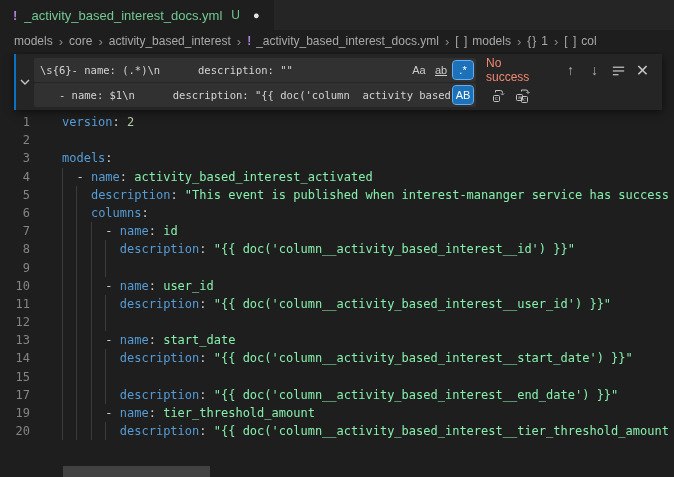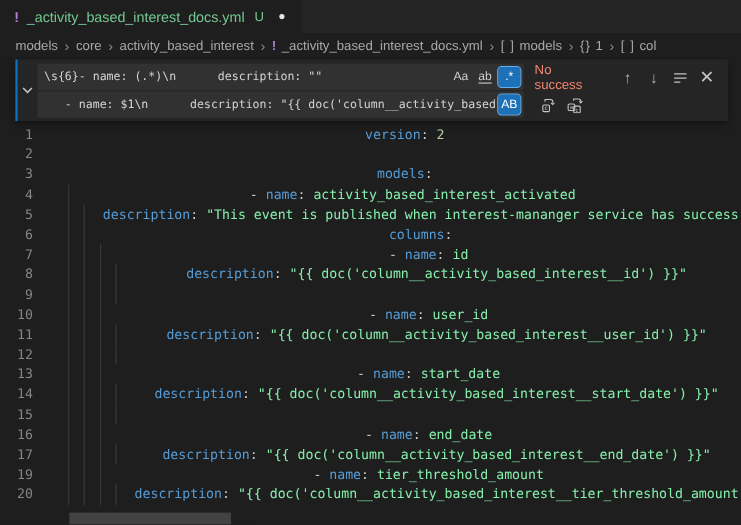--- a/index.html
+++ b/index.html
@@ -26,21 +26,21 @@
   .crumb{display:flex;align-items:center;gap:4px;cursor:pointer;}
   .crumb-sep{color:#8a8a8a;margin:0 6px;font-size:13px;line-height:1;}
   .crumb-ico{color:#a9a9a9;letter-spacing:1px;}
   .crumb-ico.purple{color:#b180d7;font-weight:bold;}
   
   .editor{position:relative;height:425px;overflow:hidden;background:#1e1e1e;}
   .lines{padding-top:61px;}
   .line{display:flex;height:18.2px;line-height:18.2px;white-space:pre;
         font-family:"DejaVu Sans Mono",monospace;font-size:12px;}
   .ln{width:30px;flex:none;text-align:right;color:#858585;}
-  .code{position:relative;margin-left:32px;flex:1;text-align:center;}
+  .code{position:relative;margin-left:32px;flex:1;}
   .guide{position:absolute;top:0;bottom:0;width:1px;background:#3b3b3b;}
   .tk-k{color:#569cd6;}.tk-p{color:#cccccc;}.tk-s{color:#86efac;}.tk-n{color:#b5cea8;}
   
   .findw{
     position:absolute;top:2px;left:14px;width:646px;height:56px;
     background:#252526;border-left:2px solid #0a72c4;
     box-shadow:0 2px 8px rgba(0,0,0,.55);display:flex;z-index:5;
   }
   .fold{width:18px;display:flex;align-items:center;justify-content:center;cursor:pointer;}
   .frows{flex:1;padding:3px 4px 3px 0;}
@@ -194,20 +194,19 @@
       <div class="line"><span class="ln">6</span><span class="code"><i class="guide" style="left: 0px;"></i><i class="guide" style="left: 14.44px;"></i><span class="tk-p">    </span><span class="tk-k">columns</span><span class="tk-p">:</span></span></div>
       <div class="line"><span class="ln">7</span><span class="code"><i class="guide" style="left: 0px;"></i><i class="guide" style="left: 14.44px;"></i><i class="guide" style="left: 28.88px;"></i><span class="tk-p">      - </span><span class="tk-k">name</span><span class="tk-p">:</span><span class="tk-s"> id</span></span></div>
       <div class="line"><span class="ln">8</span><span class="code"><i class="guide" style="left: 0px;"></i><i class="guide" style="left: 14.44px;"></i><i class="guide" style="left: 28.88px;"></i><i class="guide" style="left: 43.32px;"></i><span class="tk-p">        </span><span class="tk-k">description</span><span class="tk-p">:</span><span class="tk-s"> "{{ doc('column__activity_based_interest__id') }}"</span></span></div>
       <div class="line"><span class="ln">9</span><span class="code"><i class="guide" style="left: 0px;"></i><i class="guide" style="left: 14.44px;"></i><i class="guide" style="left: 28.88px;"></i><i class="guide" style="left: 43.32px;"></i></span></div>
       <div class="line"><span class="ln">10</span><span class="code"><i class="guide" style="left: 0px;"></i><i class="guide" style="left: 14.44px;"></i><i class="guide" style="left: 28.88px;"></i><span class="tk-p">      - </span><span class="tk-k">name</span><span class="tk-p">:</span><span class="tk-s"> user_id</span></span></div>
       <div class="line"><span class="ln">11</span><span class="code"><i class="guide" style="left: 0px;"></i><i class="guide" style="left: 14.44px;"></i><i class="guide" style="left: 28.88px;"></i><i class="guide" style="left: 43.32px;"></i><span class="tk-p">        </span><span class="tk-k">description</span><span class="tk-p">:</span><span class="tk-s"> "{{ doc('column__activity_based_interest__user_id') }}"</span></span></div>
       <div class="line"><span class="ln">12</span><span class="code"><i class="guide" style="left: 0px;"></i><i class="guide" style="left: 14.44px;"></i><i class="guide" style="left: 28.88px;"></i><i class="guide" style="left: 43.32px;"></i></span></div>
       <div class="line"><span class="ln">13</span><span class="code"><i class="guide" style="left: 0px;"></i><i class="guide" style="left: 14.44px;"></i><i class="guide" style="left: 28.88px;"></i><span class="tk-p">      - </span><span class="tk-k">name</span><span class="tk-p">:</span><span class="tk-s"> start_date</span></span></div>
       <div class="line"><span class="ln">14</span><span class="code"><i class="guide" style="left: 0px;"></i><i class="guide" style="left: 14.44px;"></i><i class="guide" style="left: 28.88px;"></i><i class="guide" style="left: 43.32px;"></i><span class="tk-p">        </span><span class="tk-k">description</span><span class="tk-p">:</span><span class="tk-s"> "{{ doc('column__activity_based_interest__start_date') }}"</span></span></div>
       <div class="line"><span class="ln">15</span><span class="code"><i class="guide" style="left: 0px;"></i><i class="guide" style="left: 14.44px;"></i><i class="guide" style="left: 28.88px;"></i><i class="guide" style="left: 43.32px;"></i></span></div>
-      <div class="line"><span class="ln">16</span><span class="code"><i class="guide" style="left: 0px;"></i><i class="guide" style="left: 14.44px;"></i><i class="guide" style="left: 28.88px;"></i><span class="tk-p">      - </span><span class="tk-k">name</span><span class="tk-p">:</span><span class="tk-s"> end_date</span></span></div>
       <div class="line"><span class="ln">17</span><span class="code"><i class="guide" style="left: 0px;"></i><i class="guide" style="left: 14.44px;"></i><i class="guide" style="left: 28.88px;"></i><i class="guide" style="left: 43.32px;"></i><span class="tk-p">        </span><span class="tk-k">description</span><span class="tk-p">:</span><span class="tk-s"> "{{ doc('column__activity_based_interest__end_date') }}"</span></span></div>
       <div class="line"><span class="ln">19</span><span class="code"><i class="guide" style="left: 0px;"></i><i class="guide" style="left: 14.44px;"></i><i class="guide" style="left: 28.88px;"></i><span class="tk-p">      - </span><span class="tk-k">name</span><span class="tk-p">:</span><span class="tk-s"> tier_threshold_amount</span></span></div>
       <div class="line"><span class="ln">20</span><span class="code"><i class="guide" style="left: 0px;"></i><i class="guide" style="left: 14.44px;"></i><i class="guide" style="left: 28.88px;"></i><i class="guide" style="left: 43.32px;"></i><span class="tk-p">        </span><span class="tk-k">description</span><span class="tk-p">:</span><span class="tk-s"> "{{ doc('column__activity_based_interest__tier_threshold_amount</span></span></div>
     </div>
 
   <div class="hscroll"></div>
 </div>
 
 </body></html>

